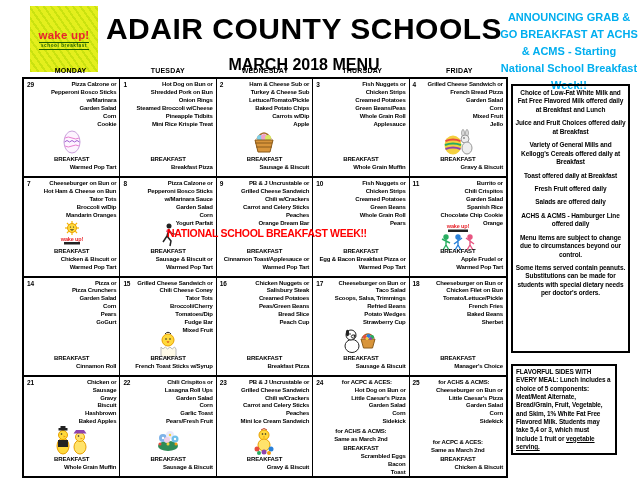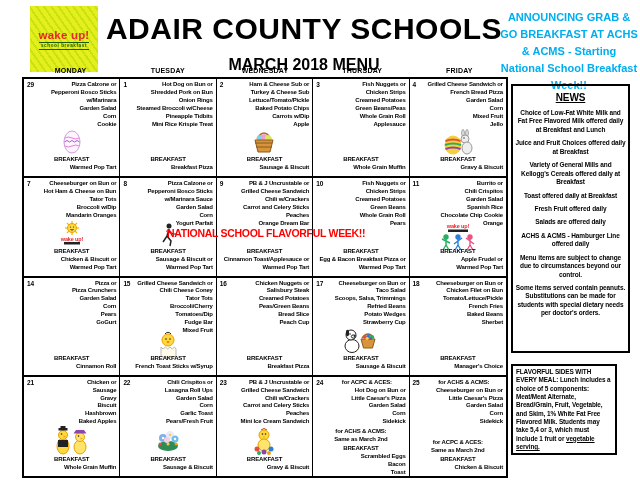--- a/index.html
+++ b/index.html
@@ -530,24 +530,23 @@
 Sidekick</div>
     <div class="mid">
         <span class="clipart"></span>
       </div>
     <div class="note">for ACPC &amp; ACES:
 Same as March 2nd</div>
     <div class="bk-label">BREAKFAST</div>
     <div class="bk-items">Chicken &amp; Biscuit</div>
   </div>
   </div>
-<div class="banner">NATIONAL SCHOOL FLAVORFUL WEEK!!</div>
+<div class="banner">NATIONAL SCHOOL BREAKFAST WEEK!!</div>
 
 <div class="news">
-  <div class="news-title">NEWS</div>
   <div id="news-items">
       <p>Choice of Low-Fat White Milk and Fat Free Flavored Milk offered daily at Breakfast and Lunch</p>
       <p>Juice and Fruit Choices offered daily at Breakfast</p>
       <p>Variety of General Mills and Kellogg's Cereals offered daily at Breakfast</p>
       <p>Toast offered daily at Breakfast</p>
       <p>Fresh Fruit offered daily</p>
       <p>Salads are offered daily</p>
       <p>ACHS &amp; ACMS - Hamburger Line offered daily</p>
       <p>Menu items are subject to change due to circumstances beyond our control.</p>
       <p>Some items served contain peanuts.  Substitutions can be made for students with special dietary needs per doctor's orders.</p>

